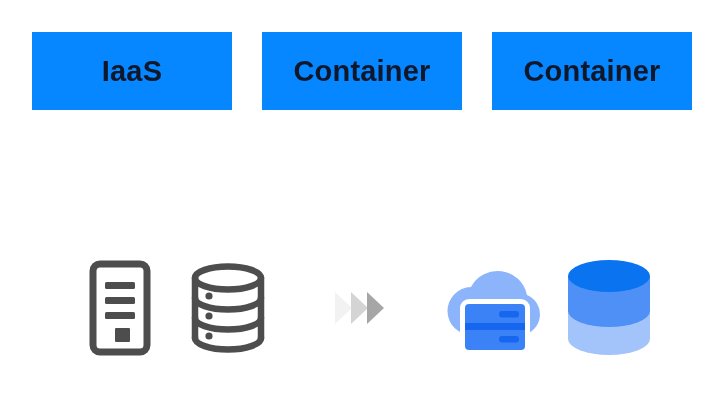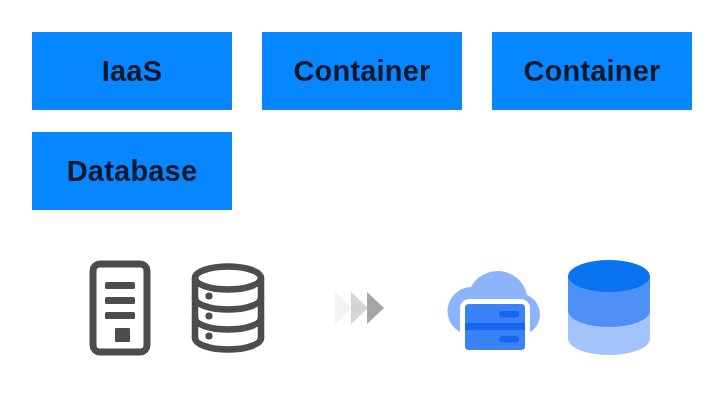--- a/index.html
+++ b/index.html
@@ -83,23 +83,20 @@
 
 
     <div class="tag-box">
       <span class="tag-label">Container</span>
     </div>
 
     <div class="tag-box">
       <span class="tag-label">Container</span>
     </div>
 
-    <div class="tag-box">
-      <span class="tag-label">Database</span>
-    </div>
 
 
   </div>
 
   <div class="icon-row">
 
     <div class="icon-slot slot-server-tower">
       <svg width="62" height="96" viewBox="0 0 62 96">
         <rect x="4" y="4" width="54" height="88" rx="7" ry="7" fill="none" stroke="#4d4d4d" stroke-width="7"></rect>
         <rect x="16" y="22" width="30" height="7" rx="1.5" fill="#4d4d4d"></rect>

